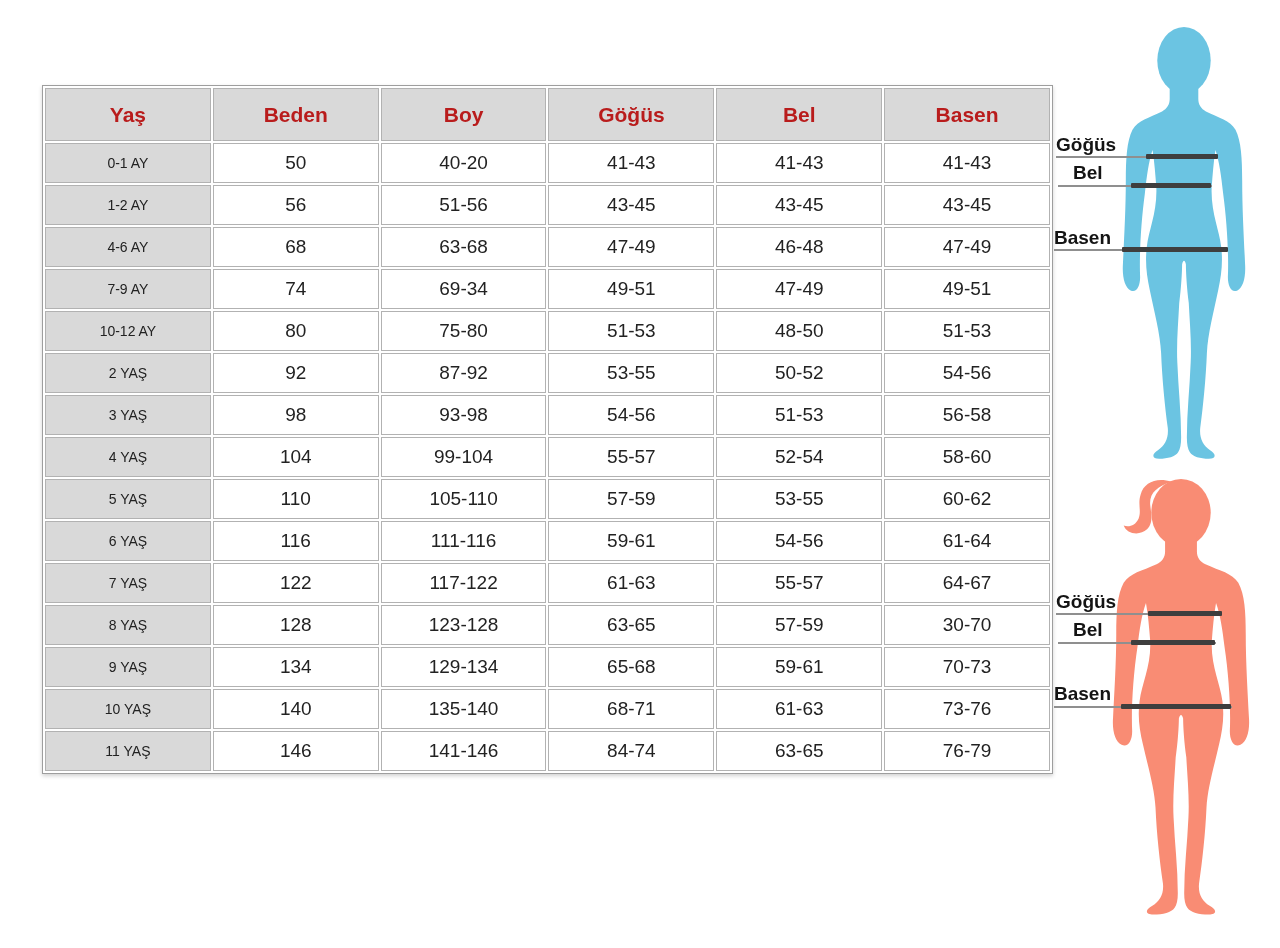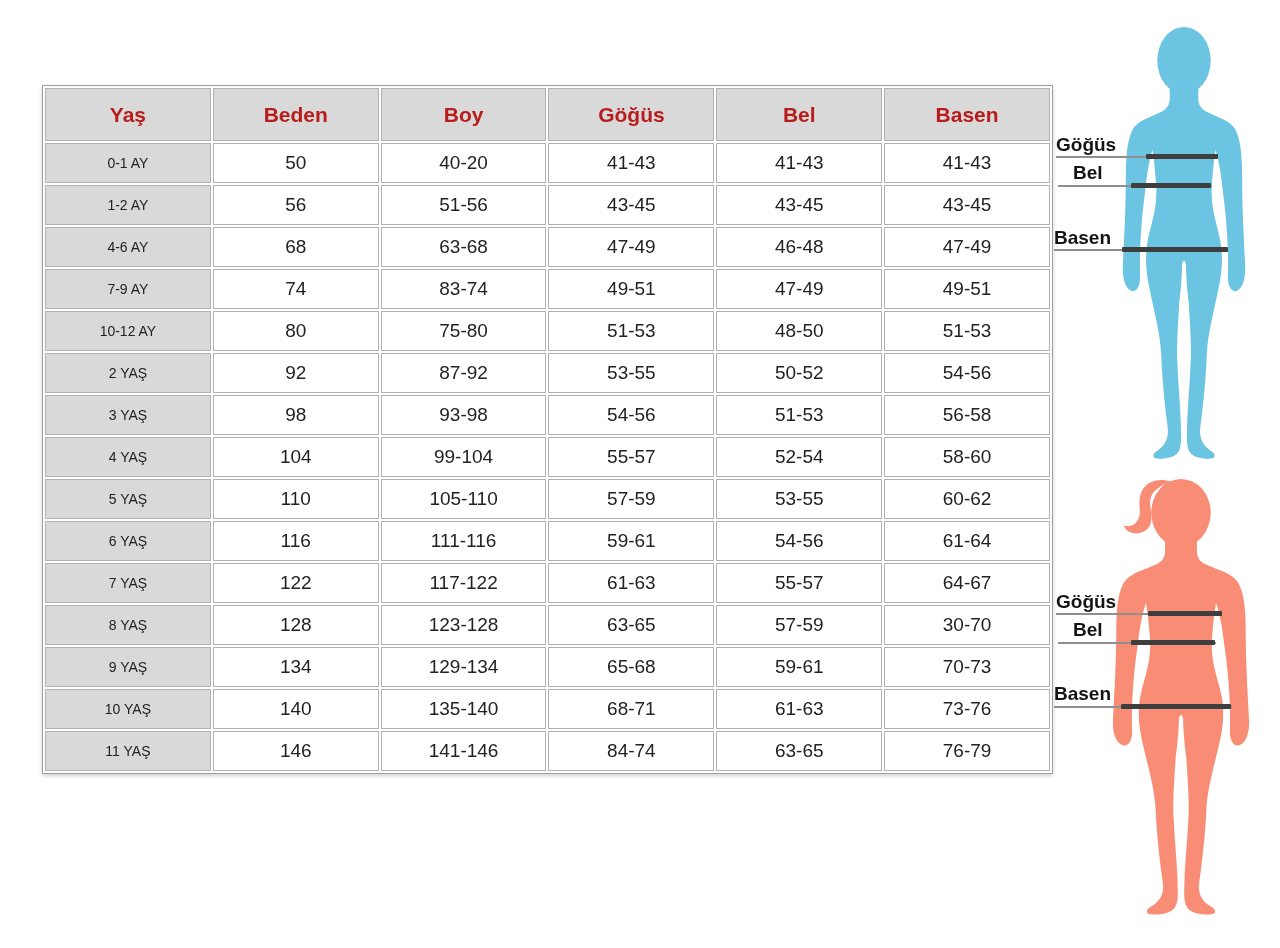--- a/index.html
+++ b/index.html
@@ -113,21 +113,21 @@
           <td class="age-col">4-6 AY</td>
           <td>68</td>
           <td>63-68</td>
           <td>47-49</td>
           <td>46-48</td>
           <td>47-49</td>
         </tr>
         <tr>
           <td class="age-col">7-9 AY</td>
           <td>74</td>
-          <td>83-74</td>
+          <td>69-34</td>
           <td>49-51</td>
           <td>47-49</td>
           <td>49-51</td>
         </tr>
         <tr>
           <td class="age-col">10-12 AY</td>
           <td>80</td>
           <td>75-80</td>
           <td>51-53</td>
           <td>48-50</td>

